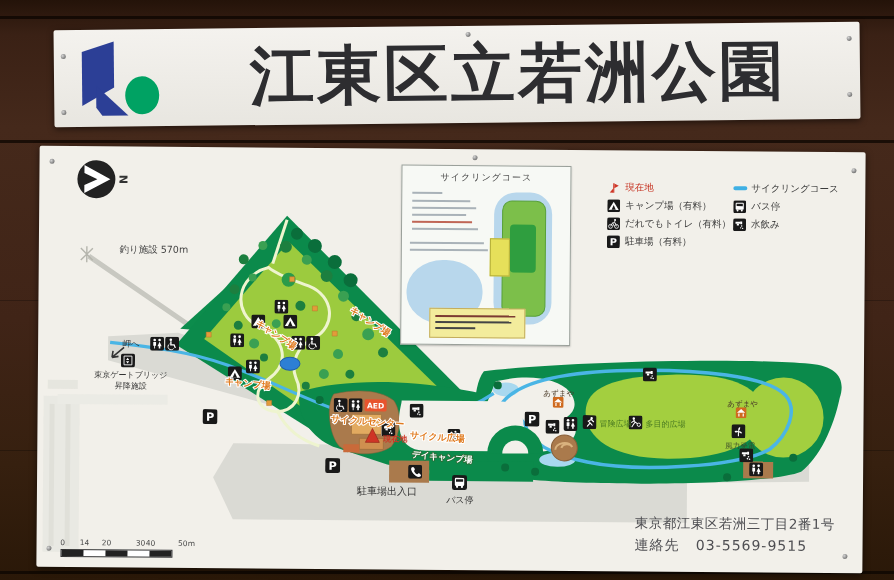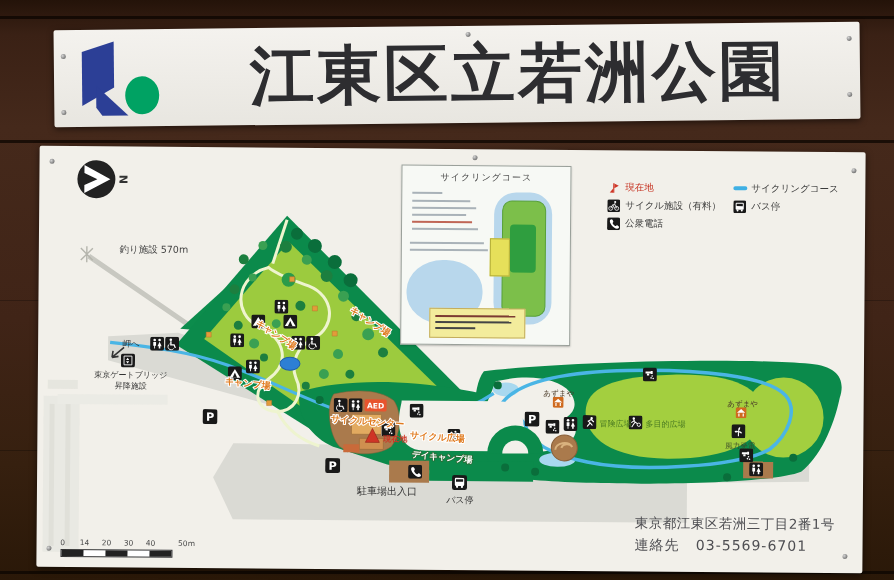--- a/index.html
+++ b/index.html
@@ -389,68 +389,80 @@
     <div class="legend">
       <div class="legend-col c1">
         <div class="lrow">
           <svg class="ic" viewBox="0 0 16 16">
               <use href="#sym-curloc"></use>
             </svg>
           <span class="ltext red">現在地</span>
         </div>
         <div class="lrow">
           <svg class="ic" viewBox="0 0 16 16">
+              <use href="#sym-tent"></use>
+            </svg>
+          <span class="ltext">キャンプ場（有料）</span>
+        </div>
+        <div class="lrow">
+          <svg class="ic" viewBox="0 0 16 16">
               <use href="#sym-cycle"></use>
             </svg>
-          <span class="ltext">サイクル施設（有料）</span>
-        </div>
-        <div class="lrow">
-          <svg class="ic" viewBox="0 0 16 16">
-              <use href="#sym-phone"></use>
-            </svg>
-          <span class="ltext">公衆電話</span>
+          <span class="ltext">だれでもトイレ（有料）</span>
+        </div>
+        <div class="lrow">
+          <svg class="ic" viewBox="0 0 16 16">
+              <use href="#sym-park"></use>
+            </svg>
+          <span class="ltext">駐車場（有料）</span>
         </div>
       </div>
       <div class="legend-col c2">
         <div class="lrow">
           <span class="line-ic"></span>
           <span class="ltext">サイクリングコース</span>
         </div>
         <div class="lrow">
           <svg class="ic" viewBox="0 0 16 16">
               <use href="#sym-bus"></use>
             </svg>
           <span class="ltext">バス停</span>
+        </div>
+        <div class="lrow">
+          <svg class="ic" viewBox="0 0 16 16">
+              <use href="#sym-water"></use>
+            </svg>
+          <span class="ltext">水飲み</span>
         </div>
       </div>
     </div>
 
     <div class="scalebar">
       <div class="ticks">
         <span style="left:2px">0</span>
         <span style="left:24px">14</span>
         <span style="left:46px">20</span>
-        <span style="left:68px">30</span>
+        <span style="left:80px">30</span>
         <span style="left:90px">40</span>
         <span style="left:126px">50m</span>
       </div>
       <div class="bar">
         <i class="b"></i>
           <i></i>
           <i class="b"></i>
           <i></i>
           <i class="b"></i>
       </div>
     </div>
 
     <div class="address">
       <div class="a1">東京都江東区若洲三丁目2番1号</div>
       <div class="a2">
         <span>連絡先</span>&nbsp;&nbsp;
-        <span>03-5569-6701</span>
+        <span>03-5569-9515</span>
       </div>
     </div>
 
     <div class="screw" style="left:10px;top:13px"></div>
     <div class="screw" style="left:812px;top:16px"></div>
     <div class="screw" style="left:10px;top:400px"></div>
     <div class="screw" style="left:806px;top:402px"></div>
     <div class="screw" style="left:433px;top:6px"></div>
   </div>
 </div>

